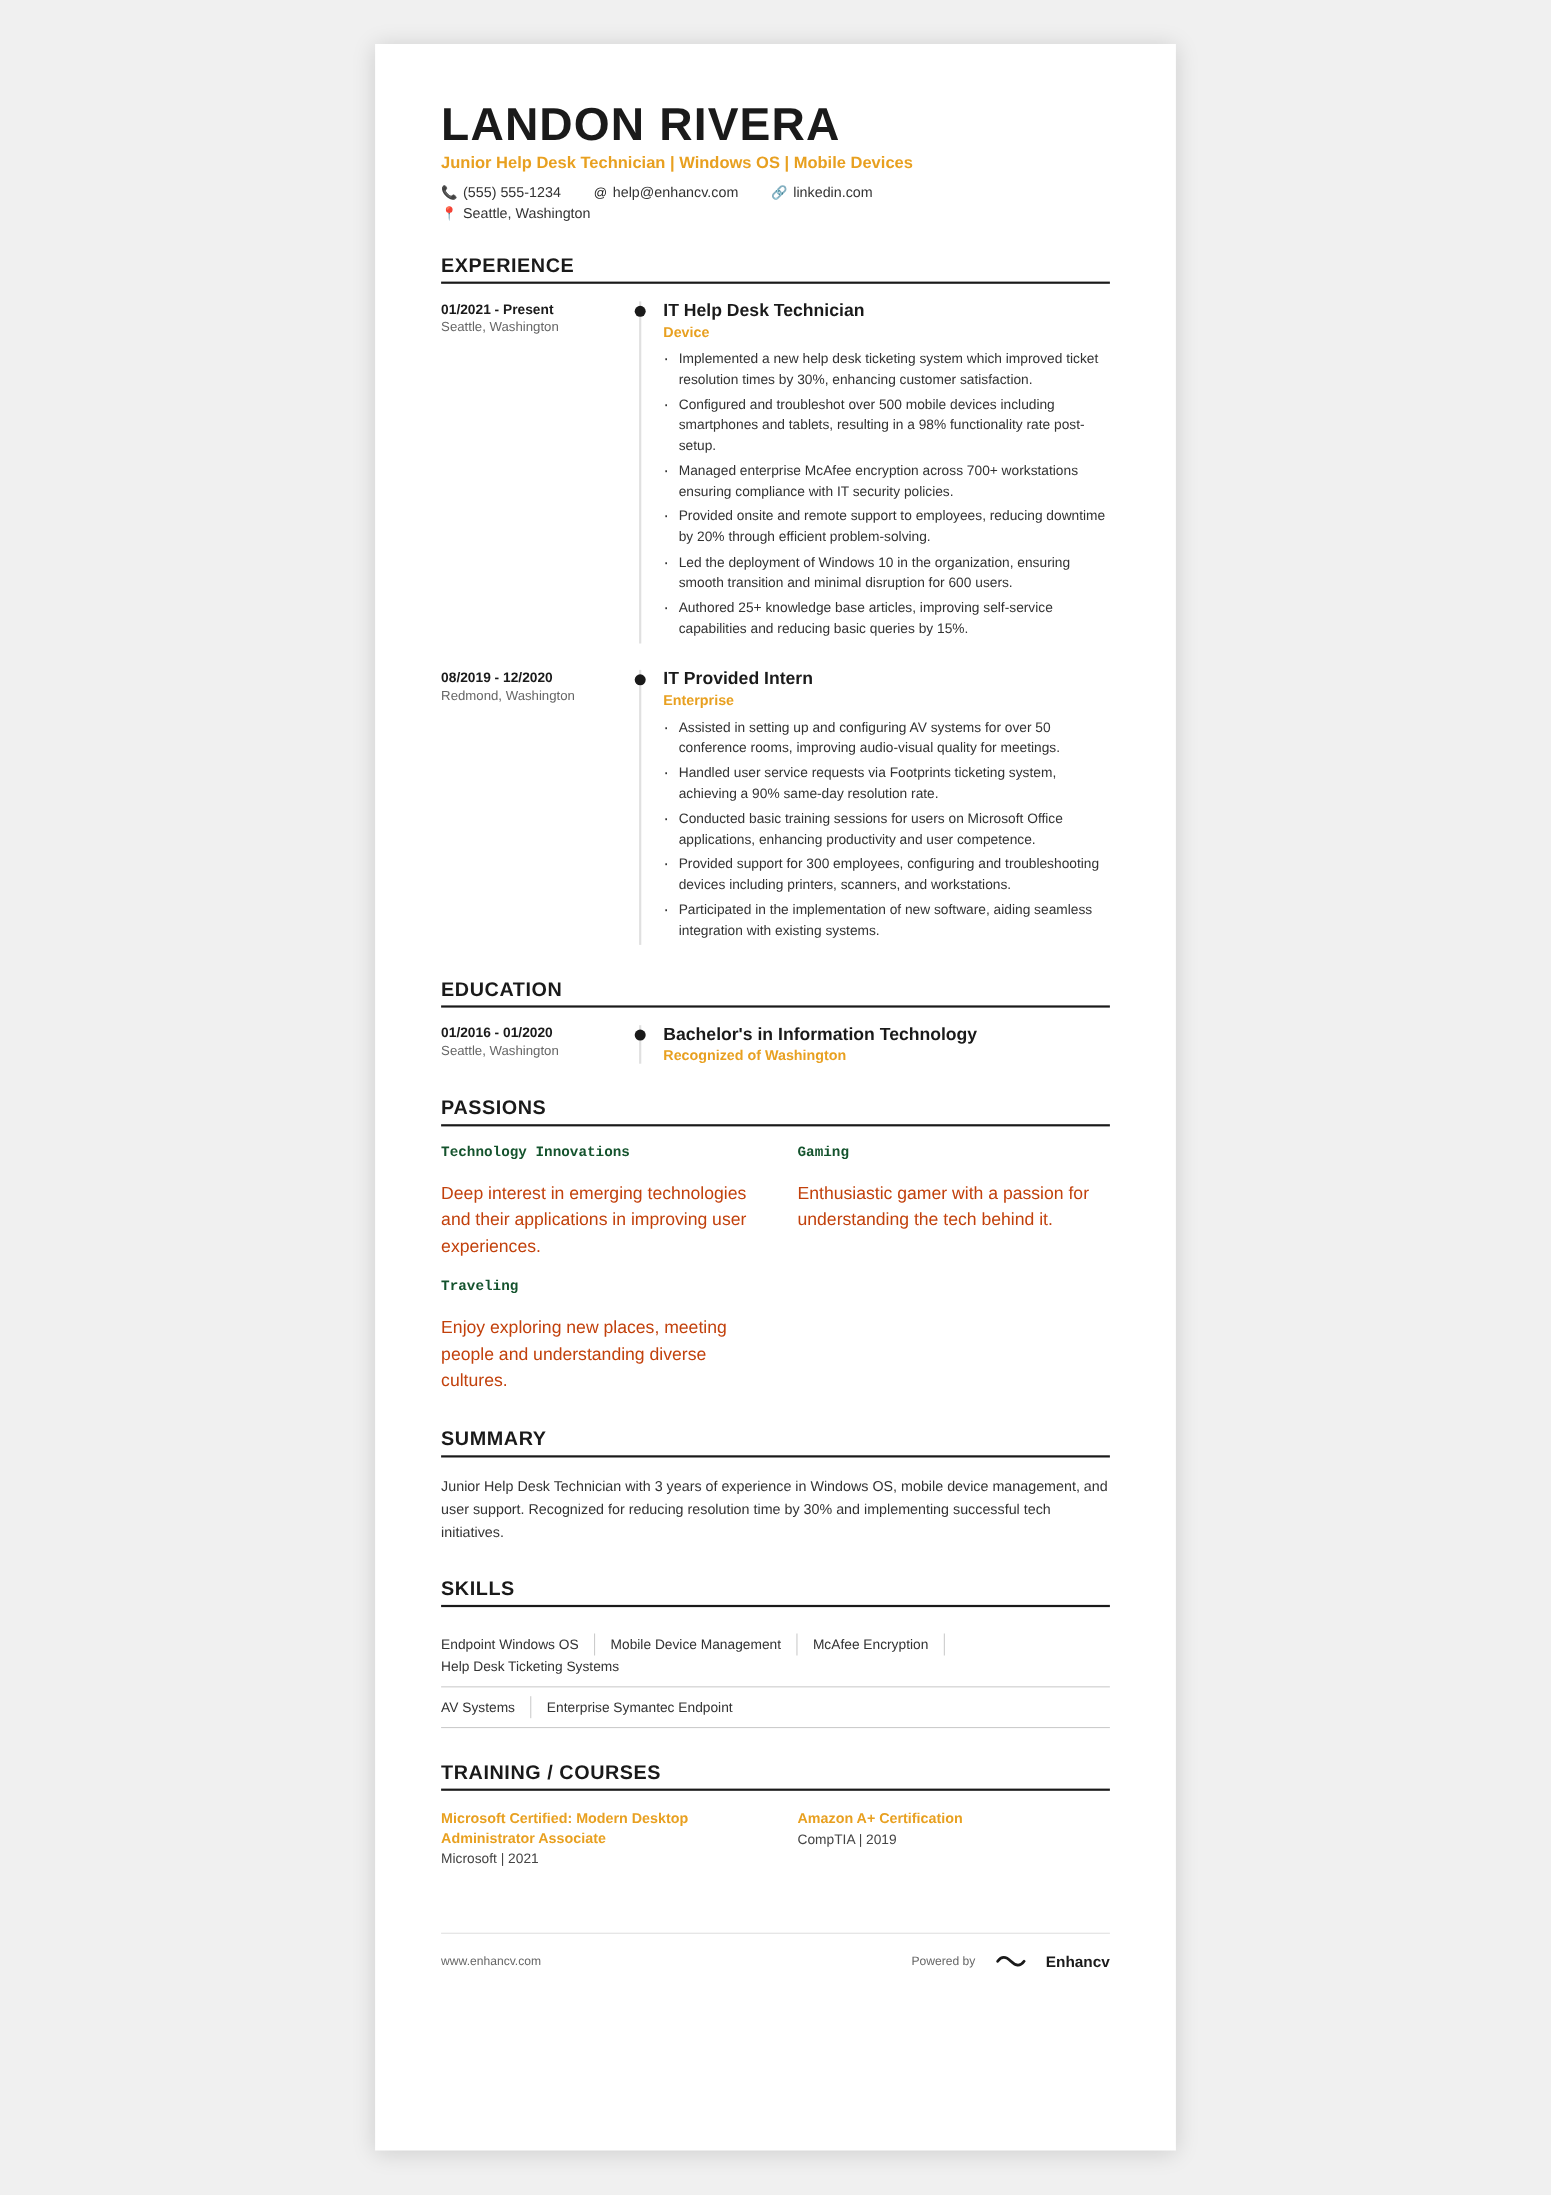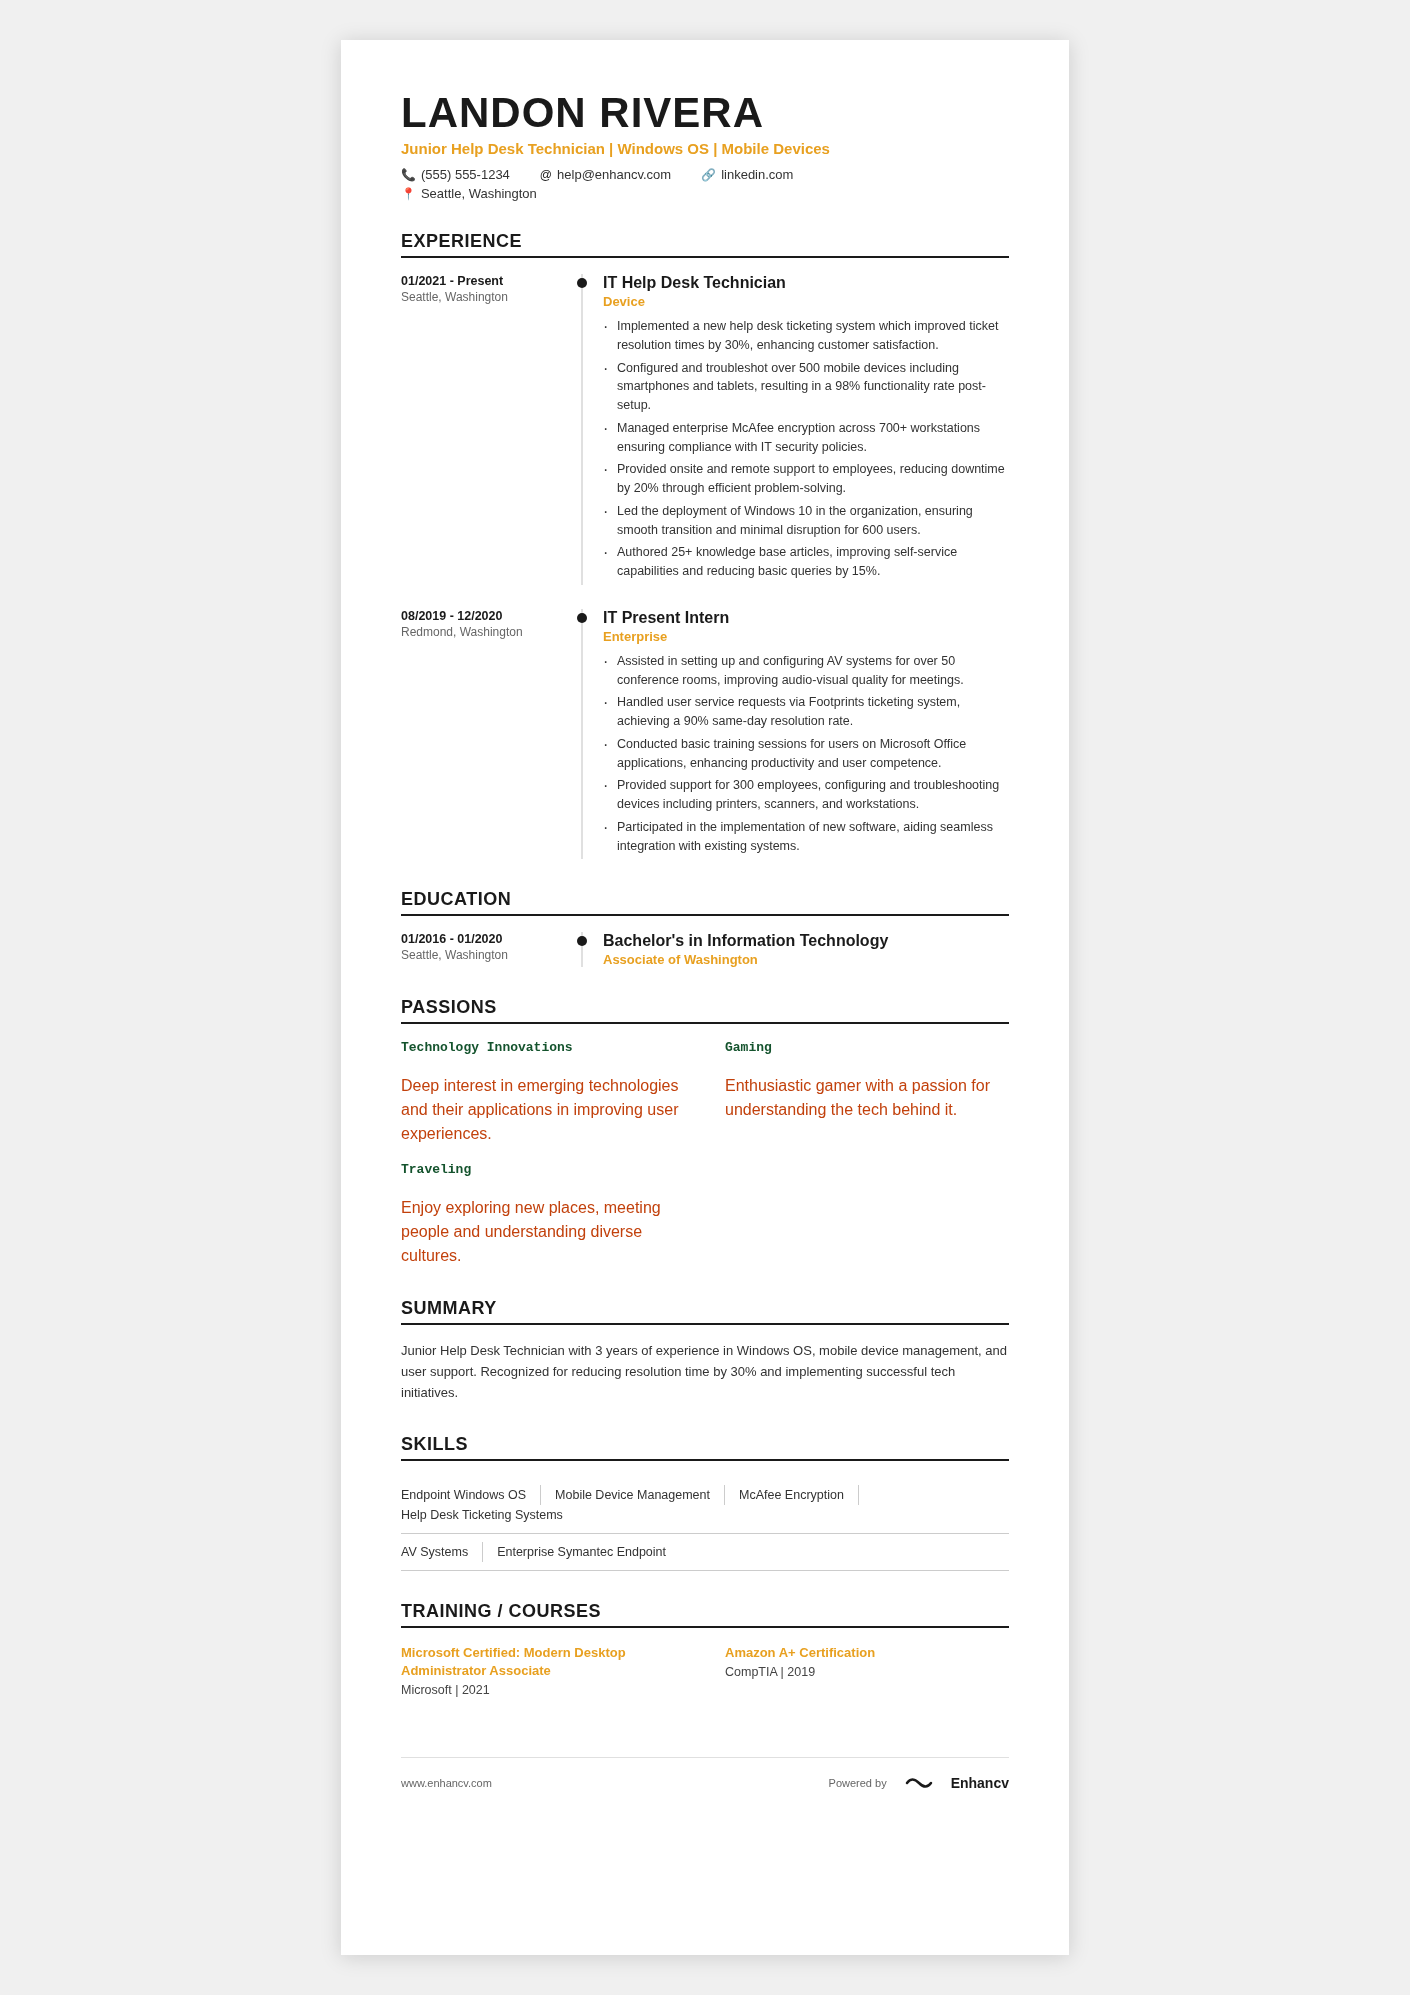--- a/index.html
+++ b/index.html
@@ -292,21 +292,21 @@
 
     <div class="experience-item">
       <div class="exp-left">
         <div class="exp-date">08/2019 - 12/2020</div>
         <div class="exp-location">Redmond, Washington</div>
       </div>
       <div class="exp-divider">
         <div class="exp-dot"></div>
       </div>
       <div class="exp-right">
-        <div class="exp-job-title">IT Present Intern</div>
+        <div class="exp-job-title">IT Provided Intern</div>
         <div class="exp-company">Enterprise</div>
         <ul class="exp-bullets">
           <li>Assisted in setting up and configuring AV systems for over 50 conference rooms, improving audio-visual quality for meetings.</li>
           <li>Handled user service requests via Footprints ticketing system, achieving a 90% same-day resolution rate.</li>
           <li>Conducted basic training sessions for users on Microsoft Office applications, enhancing productivity and user competence.</li>
           <li>Provided support for 300 employees, configuring and troubleshooting devices including printers, scanners, and workstations.</li>
           <li>Participated in the implementation of new software, aiding seamless integration with existing systems.</li>
         </ul>
       </div>
     </div>
@@ -317,21 +317,21 @@
     <div class="experience-item">
       <div class="exp-left">
         <div class="exp-date">01/2016 - 01/2020</div>
         <div class="exp-location">Seattle, Washington</div>
       </div>
       <div class="exp-divider">
         <div class="exp-dot"></div>
       </div>
       <div class="exp-right">
         <div class="edu-degree">Bachelor's in Information Technology</div>
-        <div class="edu-school">Associate of Washington</div>
+        <div class="edu-school">Recognized of Washington</div>
       </div>
     </div>
   </div>
 
   <div class="section">
     <div class="section-title">PASSIONS</div>
     <div class="passions-grid">
       <div class="passion-item">
         <div class="passion-title">Technology Innovations</div>
         <div class="passion-desc">Deep interest in emerging technologies and their applications in improving user experiences.</div>

